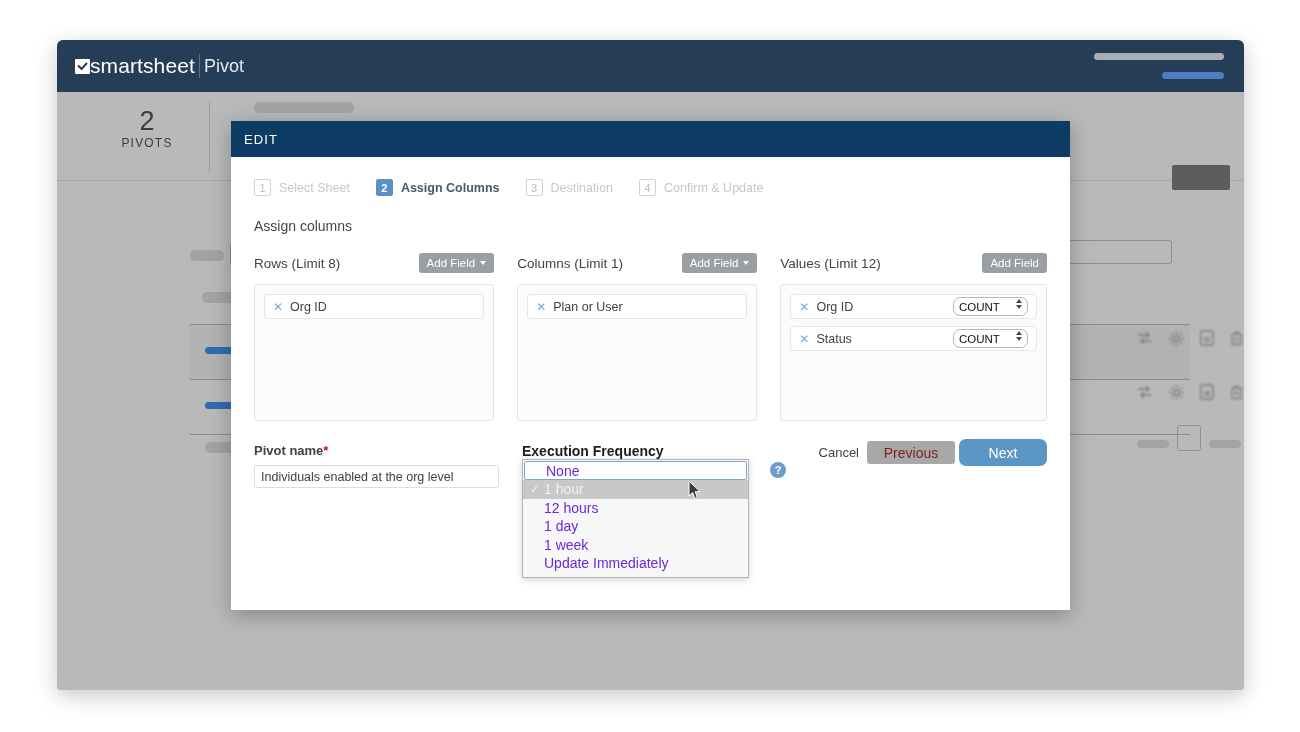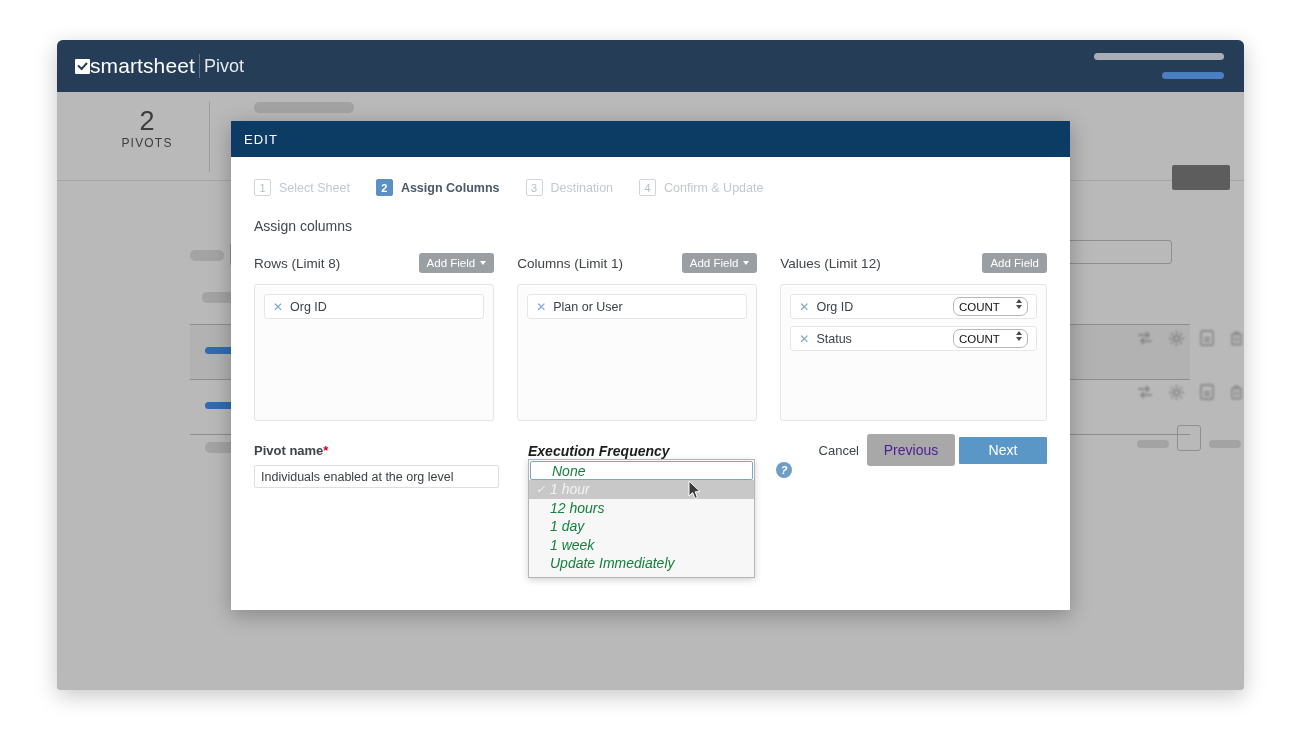--- a/index.html
+++ b/index.html
@@ -160,32 +160,32 @@
   .lower { display: flex; margin-top: 22px; }
   .pivotname { width: 245px; }
   .pivotname .lb { font-size: 13px; color: #3f4448; font-weight: bold; }
   .pivotname .req { color: #d0021b; }
   .pivotname input {
     margin-top: 7px; width: 100%; height: 23px;
     border: 1px solid #dcdfe1; border-radius: 2px;
     font-family: inherit; font-size: 12.5px; color: #3c4145; padding: 0 6px; background: #fff;
   }
 
-  .execfreq { position: relative; margin-left: 29px; width: 250px; font-style: italic; }
+  .execfreq { position: relative; margin-left: 23px; width: 250px; }
   .execfreq .lb { font-size: 14px; color: #1d1d1d; font-weight: bold; }
 
   .dropdown {
     position: absolute; left: 0; top: 16px; width: 227px;
     background: #f7f7f7; border: 1px solid #b5b5b5;
     box-shadow: 0 2px 7px rgba(0,0,0,0.18);
     padding: 1px 0 4px 0;
   }
   .dd-item {
     height: 18.5px; display: flex; align-items: center;
-    font-size: 14px; color: #15803d; padding-left: 21px; position: relative;
+    font-size: 14px; color: #6d28d9; padding-left: 21px; position: relative;
     cursor: default;
   }
   .dd-item.first {
     background: #ffffff; border: 1px solid #7ea6cc; border-radius: 2px;
     height: 19px; margin: 0 1px;
   }
   .dd-item.selected { background: #c8c8c8; color: #f2f2f2; }
   .dd-item.selected .chk { position: absolute; left: 7px; color: #f2f2f2; font-size: 11px; }
 
   .helpicon {
@@ -203,27 +203,27 @@
   
   .footer {
     position: absolute; right: 23px; bottom: 22px;
     display: flex; align-items: center; gap: 4px;
   }
   .btn-cancel {
     background: none; border: none; font-family: inherit;
     font-size: 13px; color: #3f4448; cursor: pointer; padding: 4px 4px;
   }
   .btn-prev {
-    background: #a8a8a8; border: none; color: #4c1d95;
+    background: #a8a8a8; border: none; color: #7f1d1d;
     font-family: inherit; font-size: 14px; border-radius: 3px;
-    width: 88px; height: 32px; cursor: pointer;
+    width: 88px; height: 23px; cursor: pointer;
   }
   .btn-next {
     background: #5b97c6; border: none; color: #ffffff;
-    font-family: inherit; font-size: 14px; border-radius: 1px;
+    font-family: inherit; font-size: 14px; border-radius: 7px;
     width: 88px; height: 27px; cursor: pointer; text-align: center;
   }
 </style>
 </head>
 <body>
 
 <div id="root">
 
   <div class="app-window">
 

